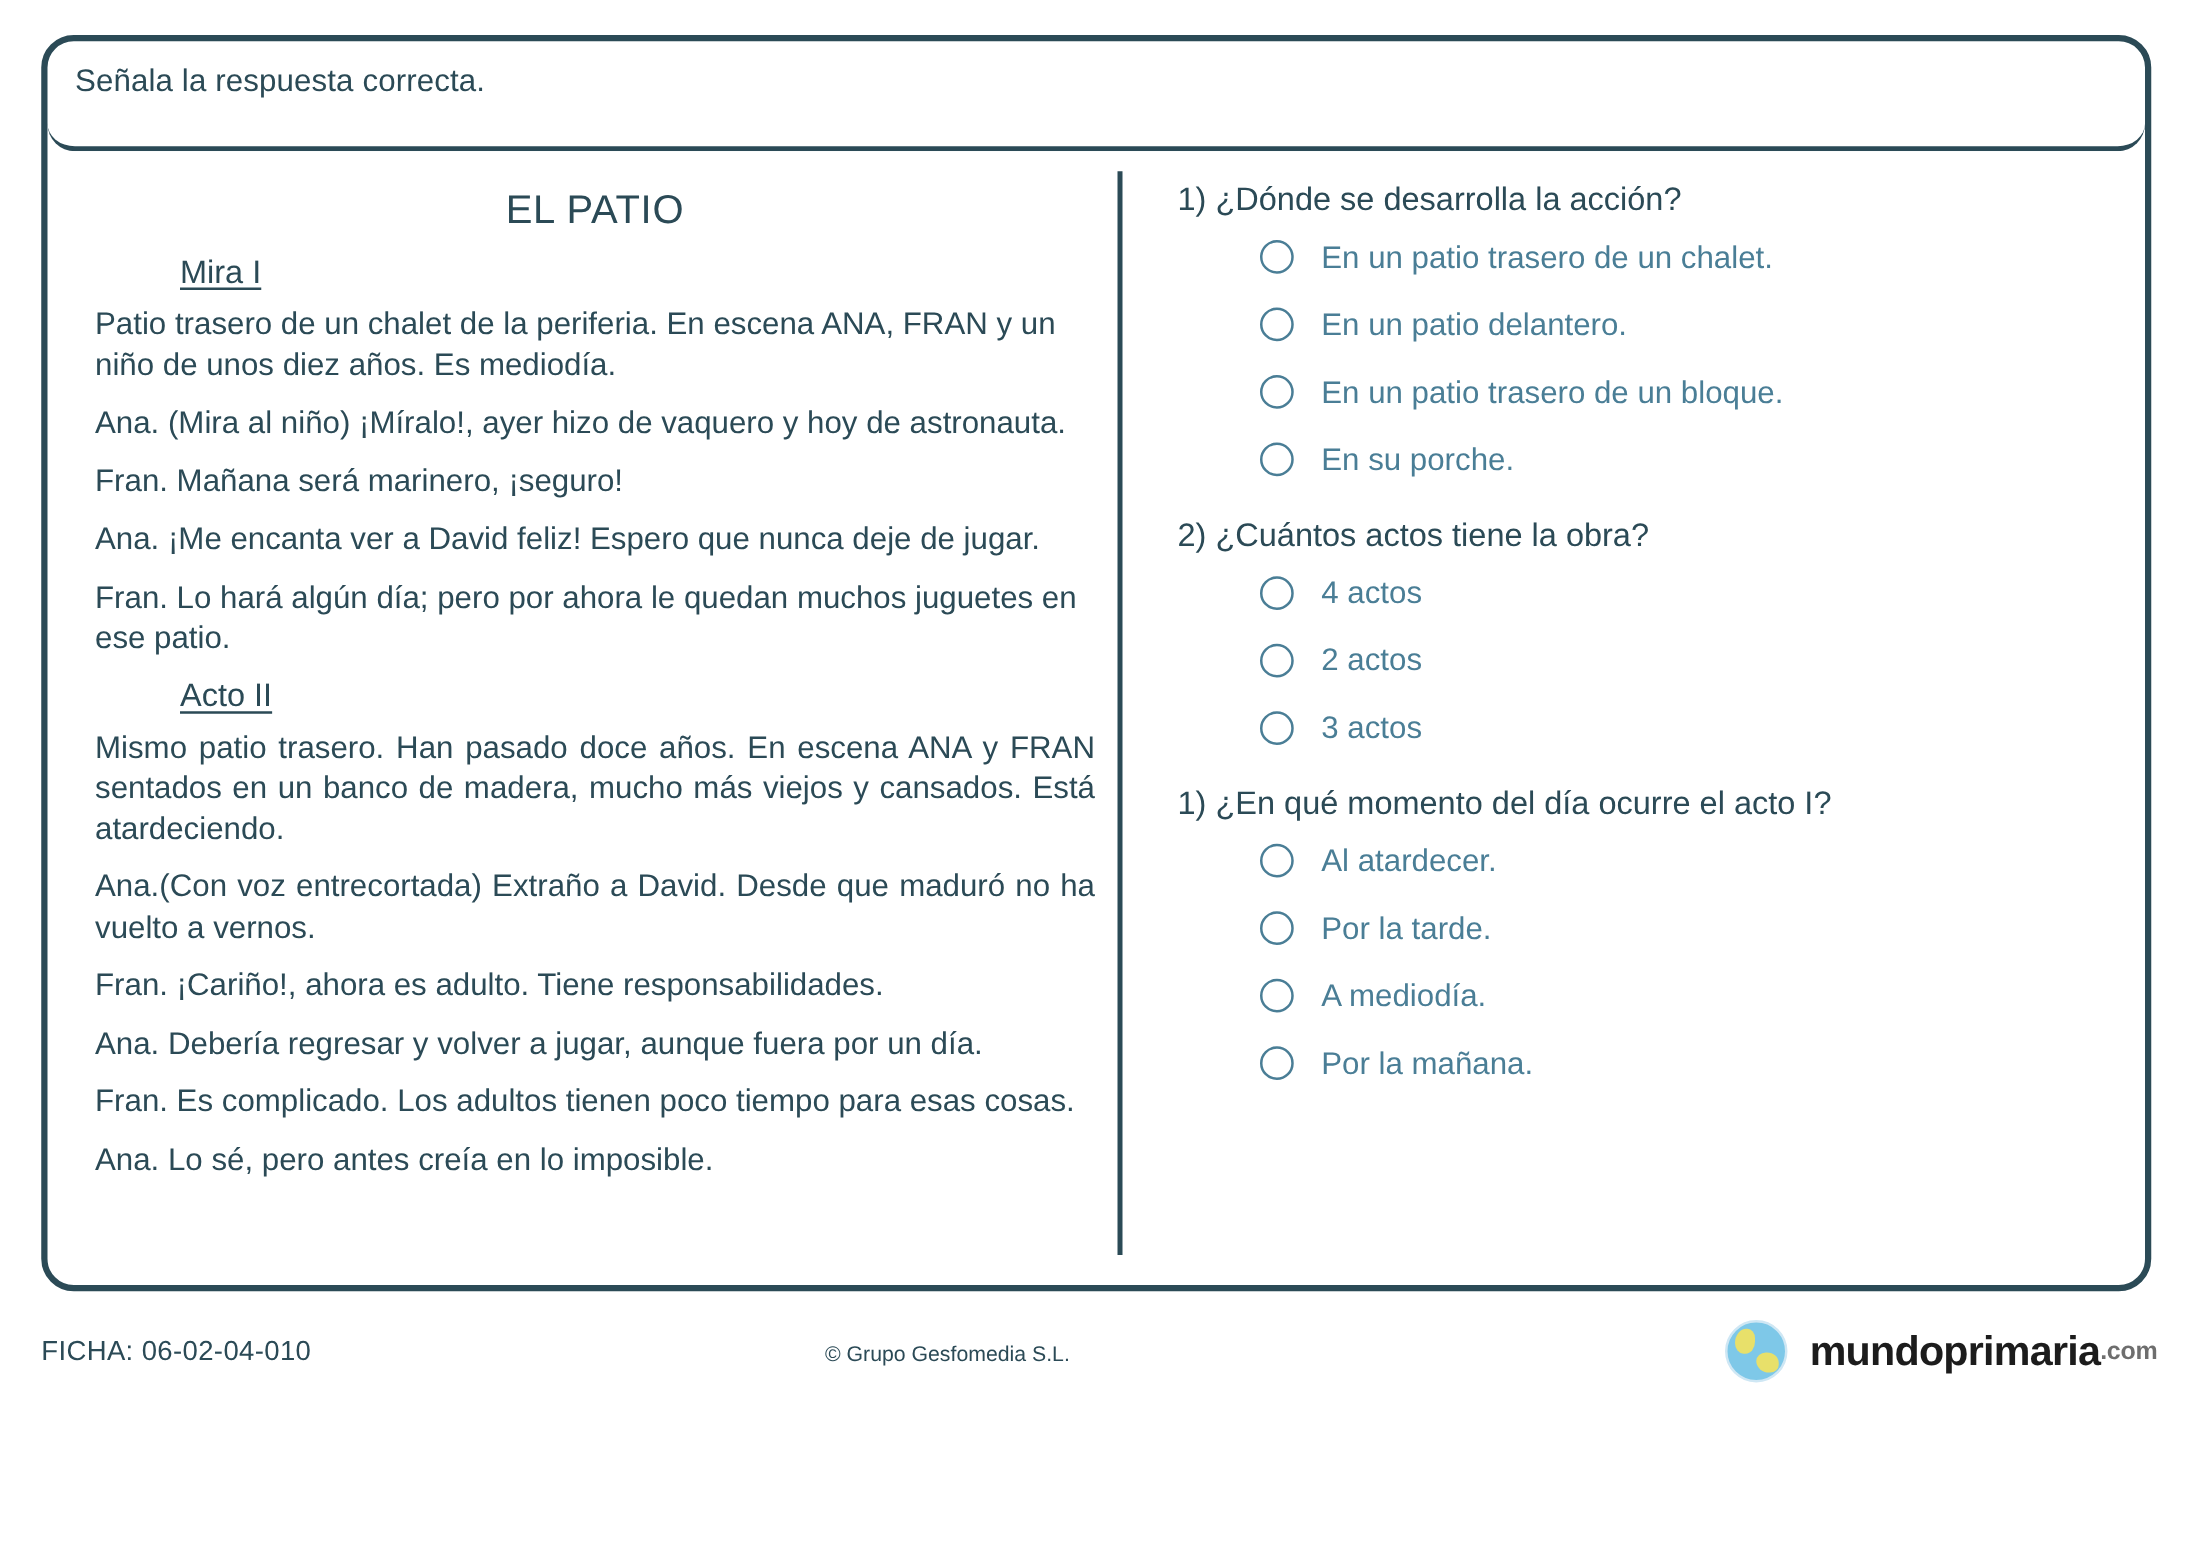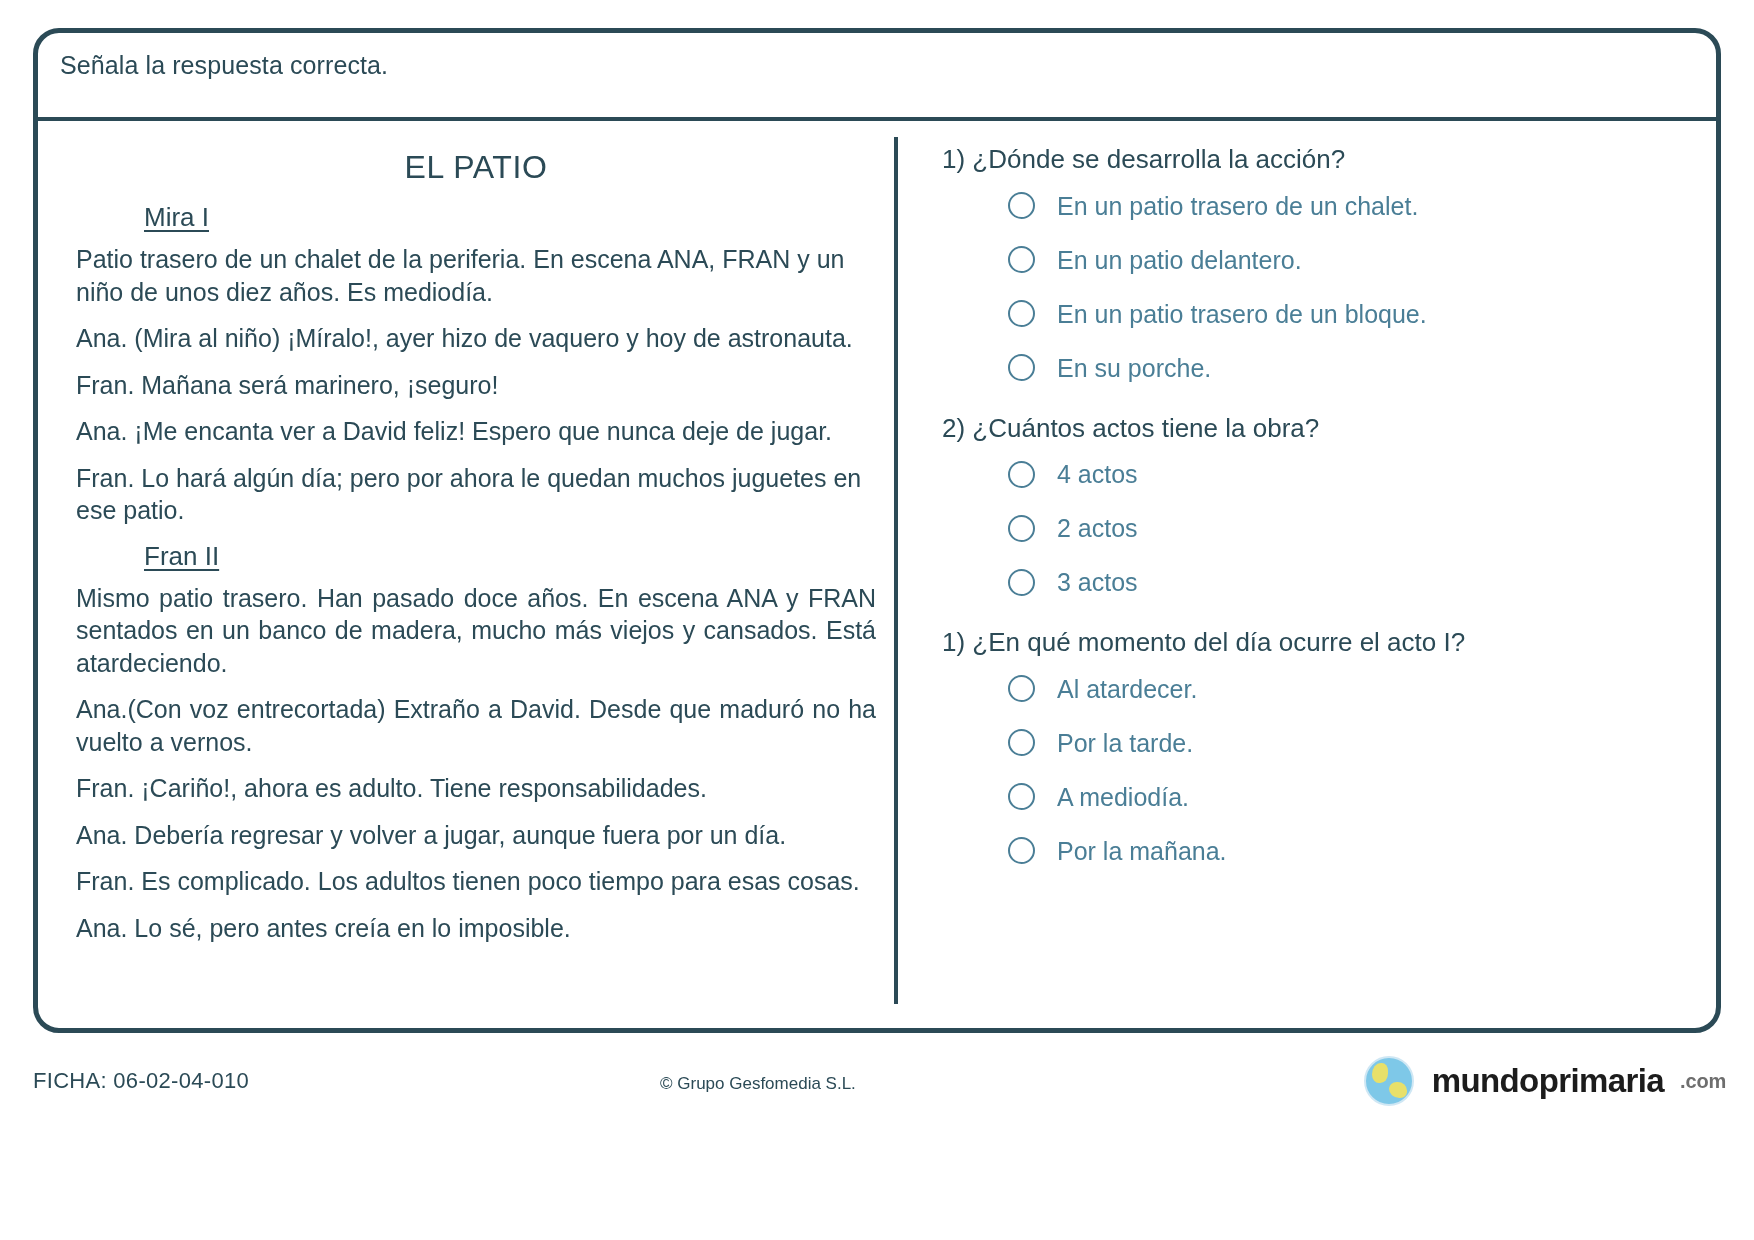--- a/index.html
+++ b/index.html
@@ -39,20 +39,21 @@
   .instruction-bar {
     position: absolute;
     left: 0;
     top: 0;
     width: 100%;
     height: 88px;
     box-sizing: border-box;
     border-bottom: 4px solid #2b4a56;
     display: flex;
     align-items: flex-start;
+    border-radius: 22px;
   }
   .instruction-text {
     padding: 18px 0 0 22px;
     font-size: 25px;
     color: #2b4a56;
     letter-spacing: 0.1px;
   }
 
   
   .body-area {
@@ -202,21 +203,20 @@
     font-size: 33px;
     font-weight: bold;
     color: #1c1c1c;
     letter-spacing: -0.6px;
   }
   .logo-tld {
     font-size: 20px;
     font-weight: bold;
     color: #6e6e6e;
     letter-spacing: -0.2px;
-    margin-left: 16px;
   }
 </style>
 </head>
 <body>
 
 <div class="page">
 
   <div class="frame">
 
     <div class="instruction-bar">
@@ -229,21 +229,21 @@
         <div class="play-title">EL PATIO</div>
 
         <div class="act-heading">Mira I</div>
 
         <p class="para">Patio trasero de un chalet de la periferia. En escena ANA, FRAN y un niño de unos diez años. Es mediodía.</p>
         <p class="para">Ana. (Mira al niño) ¡Míralo!, ayer hizo de vaquero y hoy de astronauta.</p>
         <p class="para">Fran. Mañana será marinero, ¡seguro!</p>
         <p class="para">Ana. ¡Me encanta ver a David feliz! Espero que nunca deje de jugar.</p>
         <p class="para">Fran. Lo hará algún día; pero por ahora le quedan muchos juguetes en ese patio.</p>
 
-        <div class="act-heading">Fran II</div>
+        <div class="act-heading">Acto II</div>
 
         <p class="para justify">Mismo patio trasero. Han pasado doce años. En escena ANA y FRAN sentados en un banco de madera, mucho más viejos y cansados. Está atardeciendo.</p>
         <p class="para justify">Ana.(Con voz entrecortada) Extraño a David. Desde que maduró no ha vuelto a vernos.</p>
         <p class="para">Fran. ¡Cariño!, ahora es adulto. Tiene responsabilidades.</p>
         <p class="para justify">Ana. Debería regresar y volver a jugar, aunque fuera por un día.</p>
         <p class="para justify">Fran. Es complicado. Los adultos tienen poco tiempo para esas cosas.</p>
         <p class="para">Ana. Lo sé, pero antes creía en lo imposible.</p>
       </div>
 
       <div class="divider"></div>

